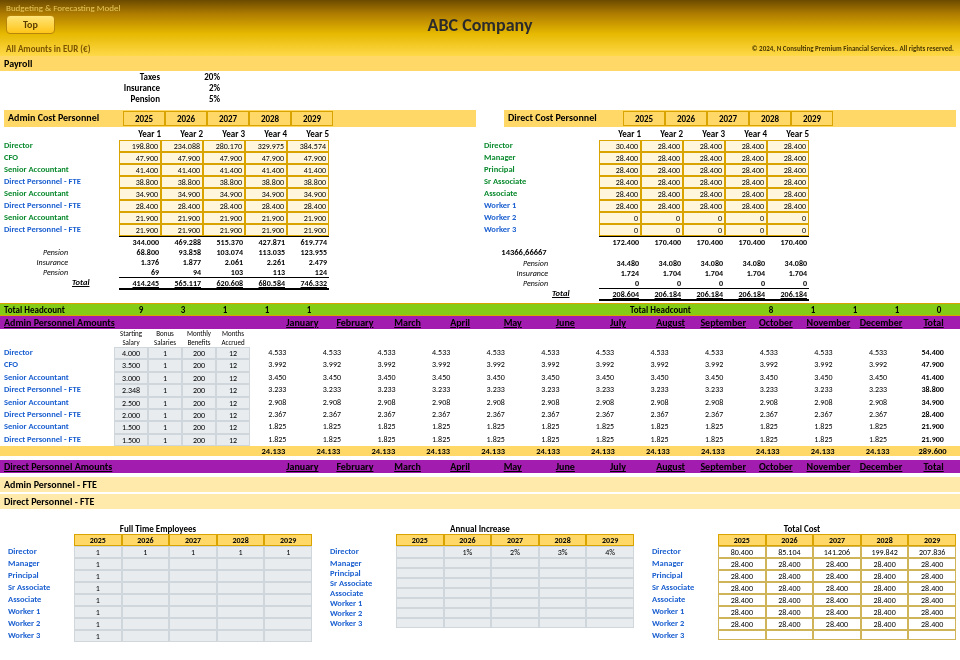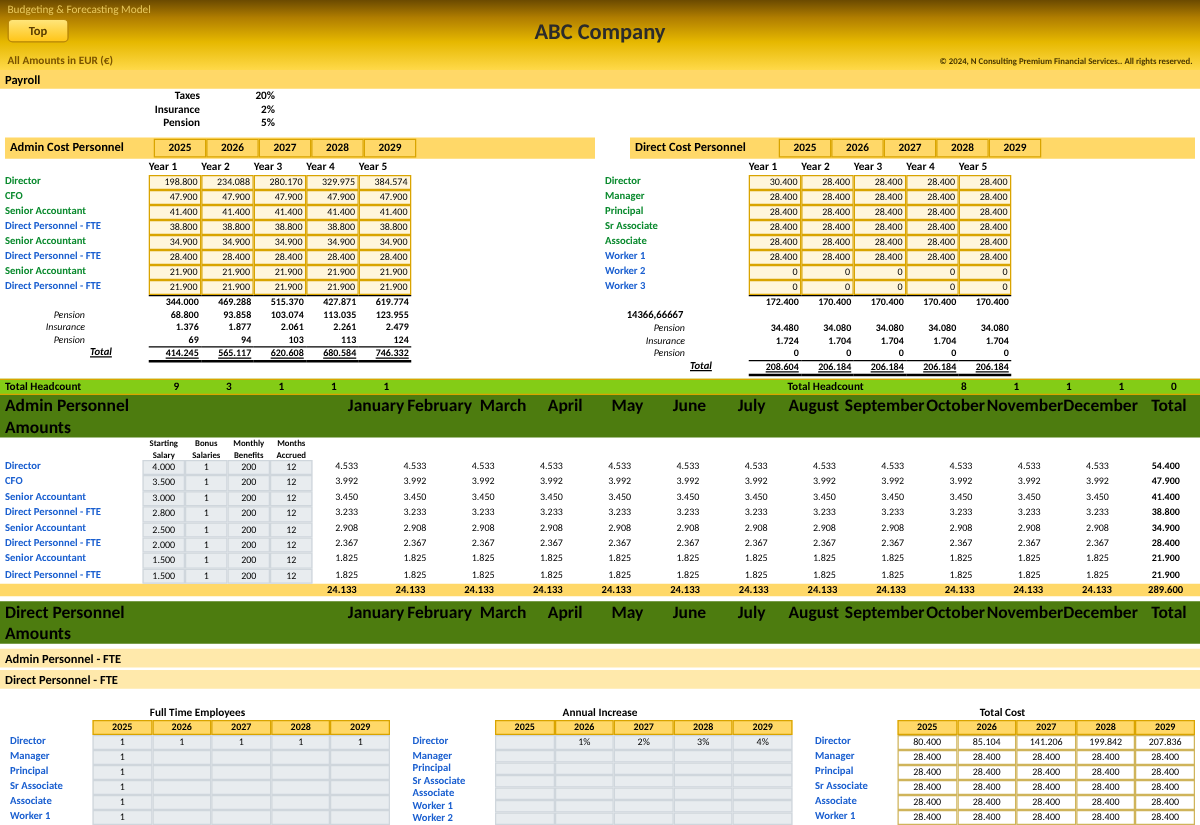--- a/index.html
+++ b/index.html
@@ -42,40 +42,40 @@
   
   .payroll { padding:0 4px 4px 100px; font-size:9px; }
   .payroll .row { display:flex; gap:20px; }
   .payroll .lbl { width:60px; text-align:right; font-weight:bold; }
   .payroll .val { width:40px; text-align:right; font-weight:bold;}
   
   .twocol { display:flex; gap:8px; padding:2px 4px; }
   .col { flex:1; }
   .role-lbl { width:115px; }
   .yr { width:42px; text-align:center; font-weight:bold; background:#ffd868; border:1px solid #d9a400; font-size:9px; padding:1px 0;}
-  .yr2 { width:42px; text-align:left; font-weight:bold; font-size:9px; padding:1px 0;}
+  .yr2 { width:42px; text-align:right; font-weight:bold; font-size:9px; padding:1px 0;}
   .grid-row { display:flex; font-size:8.5px; line-height:1.25;}
   .grid-row .role { width:115px; color:#0a8a2e; font-weight:bold; }
   .grid-row .role.blue { color:#1a5fd0; }
   .grid-row .role.black { color:#000; }
   .grid-row .role.ital { font-style:italic; text-decoration:underline; color:#000;}
   .cell { width:42px; text-align:right; border:1px solid #d9a400; background:#fff6dc; padding:0 2px; font-size:8px;}
   .cell.plain { border:none; background:none; font-weight:bold; }
   .cell.under { border:none; background:none; font-weight:bold; border-top:1px solid #000;}
   
   .hc { display:flex; background:#84cc16; border-top:1px solid #d9a400; border-bottom:1px solid #d9a400; font-weight:bold; font-size:9px; }
   
-  .months { display:flex; background:#4d7c0f; font-size:14px; font-weight:bold;}
+  .months { display:flex; background:#a21caf; font-size:10px; font-weight:bold;text-decoration:underline;}
   .months .sp { width:140px; padding-left:4px;}
   .months .m { flex:1; text-align:center; }
   .apa { display:flex; font-size:8.5px; padding:0 0 0 4px; line-height:1.3;}
   .apa .nm { width:110px; color:#1a5fd0; font-weight:bold;}
   .apa .v { width:34px; text-align:center; background:#e8ecef; border:1px solid #cfd6dc; font-size:8px;}
   .apa .mv { flex:1; text-align:center; font-size:8px;}
-  .apa-head .h { width:34px; text-align:center; font-size:7px; font-weight:bold;}
+  .apa-head .h { width:34px; text-align:center; font-size:7px; font-weight:normal;}
   .sum-row { background:#ffd868; font-weight:bold; display:flex; font-size:8.5px;}
   .sum-row .sp2 { width:246px;} 
   .sum-row .mv { flex:1; text-align:center; }
   
   .triple { display:flex; gap:14px; padding:2px 4px; }
   .triple .blk { flex:1; }
   .blk-title { text-align:center; font-weight:bold; font-size:9px;margin-top:12px; }
   .trow { display:flex; font-size:8.5px;}
   .trow .rnm { width:70px; color:#1a5fd0; font-weight:bold; padding-left:4px;}
   .trow .tc { flex:1; text-align:center; border:1px solid #cfb45a; background:#fff; font-size:8px;}
@@ -466,21 +466,21 @@
       <span class="mv">3.450</span>
       <span class="mv">3.450</span>
       <span class="mv">3.450</span>
       <span class="mv">3.450</span>
       <span class="mv">3.450</span>
       <span class="mv">3.450</span>
       <span class="mv" style="font-weight:bold">41.400</span>
     </div>
     <div class="apa">
       <span class="nm">Direct Personnel - FTE</span>
-      <span class="v">2.800</span>
+      <span class="v">2.348</span>
       <span class="v">1</span>
       <span class="v">200</span>
       <span class="v">12</span>
       <span class="mv">3.233</span>
       <span class="mv">3.233</span>
       <span class="mv">3.233</span>
       <span class="mv">3.233</span>
       <span class="mv">3.233</span>
       <span class="mv">3.233</span>
       <span class="mv">3.233</span>

